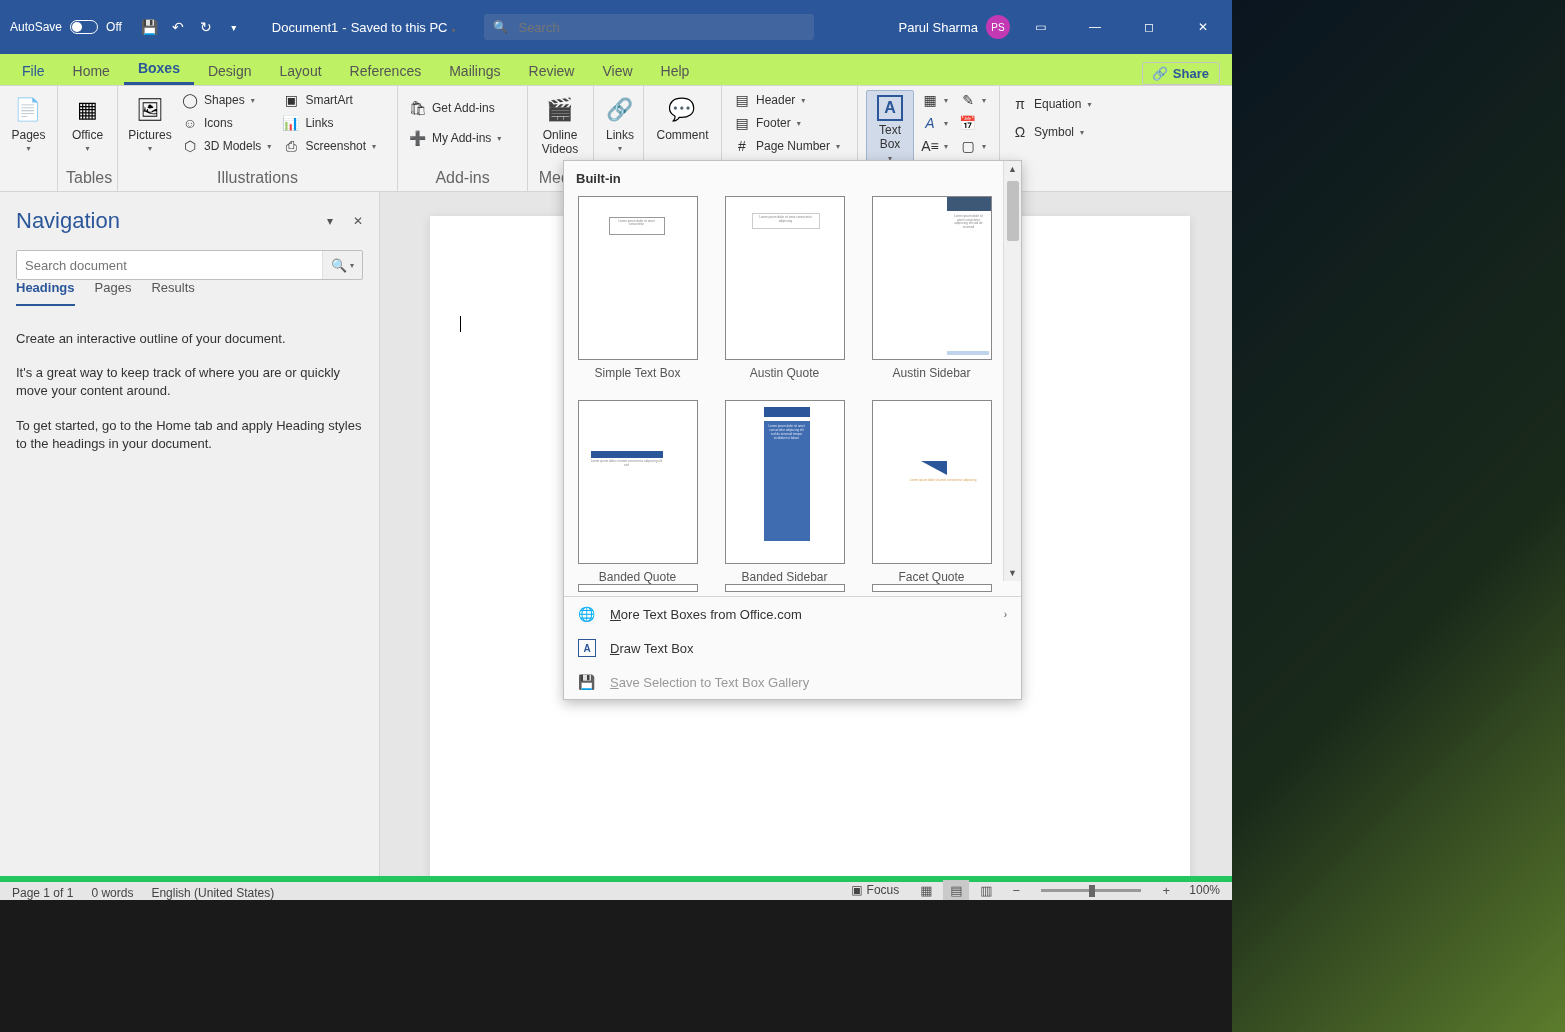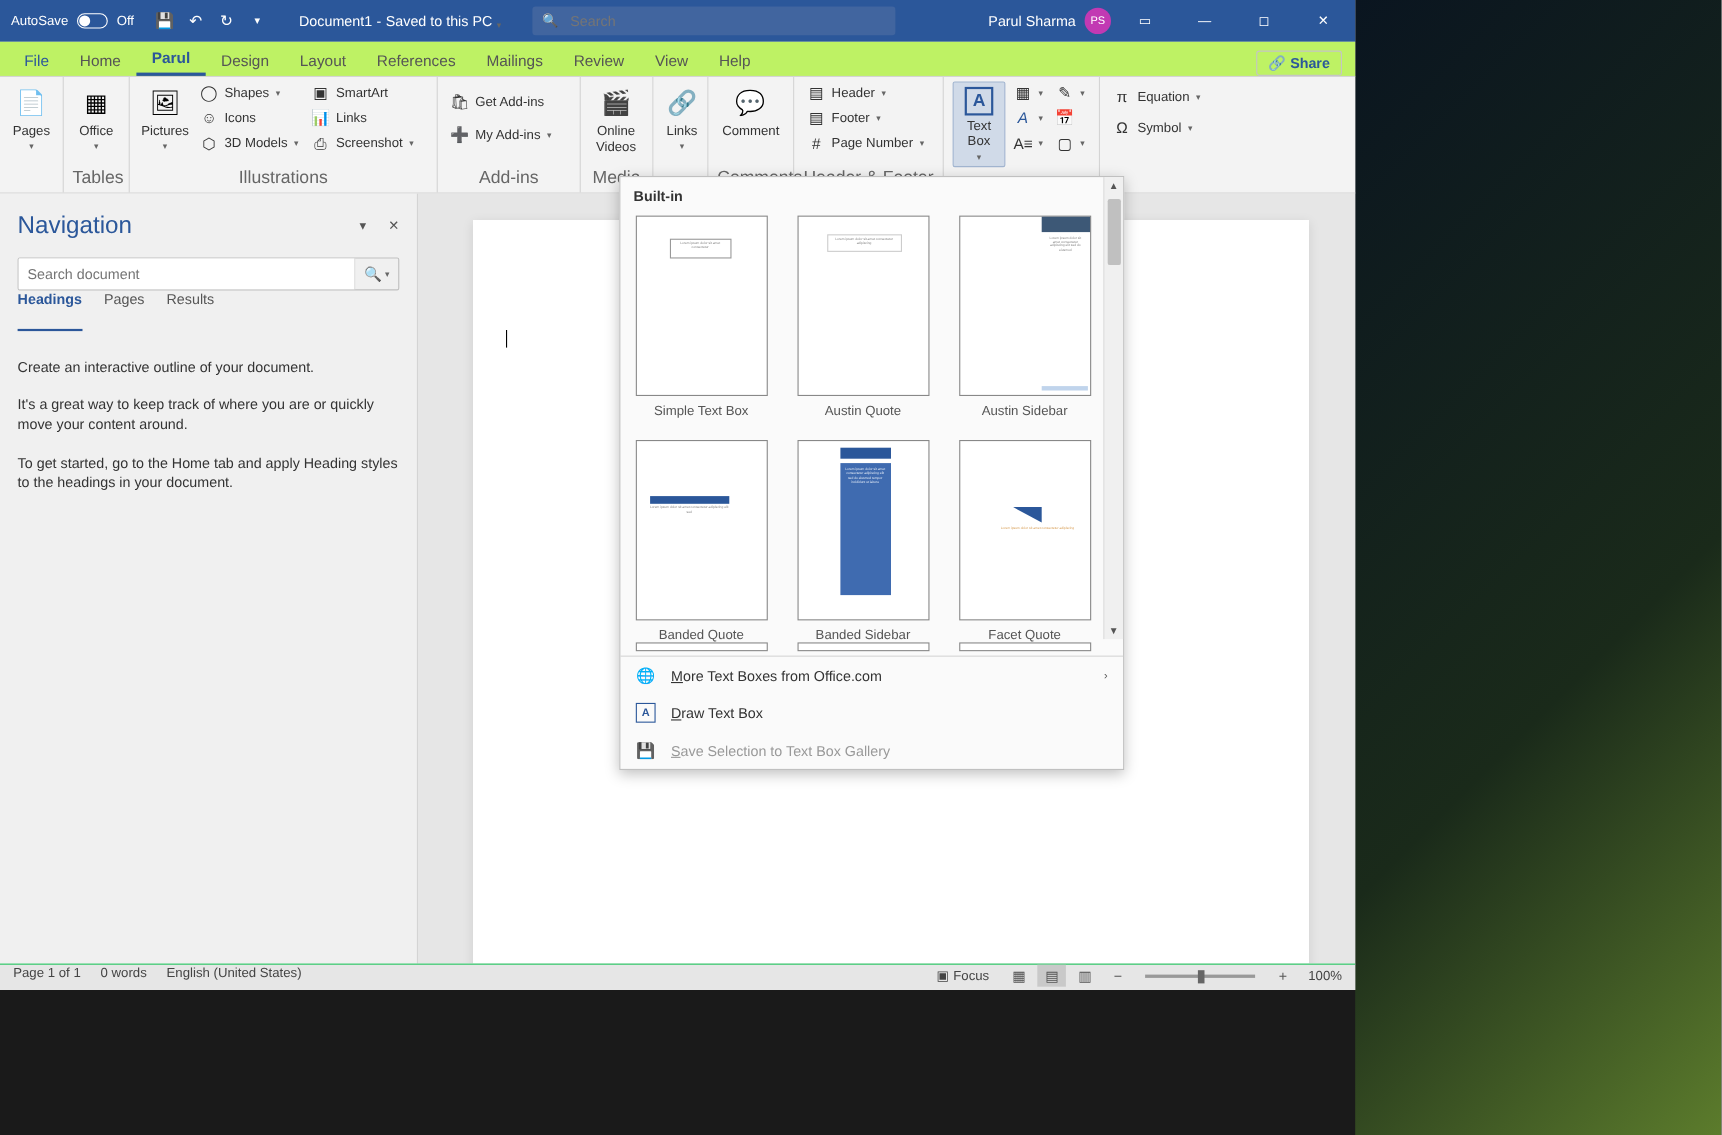--- a/index.html
+++ b/index.html
@@ -1,20 +1,20 @@
 <!DOCTYPE html>
 <html><head>
 <meta charset="utf-8">
 <style>
 * { margin: 0; padding: 0; box-sizing: border-box; font-family: 'Segoe UI', Tahoma, sans-serif; }
 body { width: 1565px; height: 1032px; background: #1a1a1a; overflow: hidden; position: relative; }
 .word-window { width: 1232px; height: 900px; background: #fff; position: relative; }
 
 
-.title-bar { height: 38px; background: #2b579a; display: flex; align-items: center; color: #fff; font-size: 12px; }
+.title-bar { height: 54px; background: #2b579a; display: flex; align-items: center; color: #fff; font-size: 12px; }
 .autosave { padding: 0 10px; display: flex; align-items: center; gap: 8px; }
 .toggle-off { width: 28px; height: 14px; border: 1px solid #fff; border-radius: 8px; position: relative; }
 .toggle-off::after { content: ''; width: 10px; height: 10px; background: #fff; border-radius: 50%; position: absolute; left: 1px; top: 1px; }
 .qat { display: flex; gap: 4px; padding: 0 6px; }
 .qat-btn { width: 24px; height: 24px; display: flex; align-items: center; justify-content: center; cursor: pointer; color: #fff; font-size: 14px; }
 .doc-title { flex: 0 0 auto; padding: 0 20px; font-size: 13px; display: flex; align-items: flex-end; gap: 4px; }
 .search-box { flex: 0 0 330px; height: 26px; background: #41659f; border-radius: 3px; display: flex; align-items: center; padding: 0 10px; gap: 10px; margin-left: 8px; }
 .search-box input { background: transparent; border: none; color: #b8c5dc; font-size: 13px; flex: 1; outline: none; }
 .title-right { margin-left: auto; display: flex; align-items: center; gap: 8px; padding-right: 6px; }
 .user-name { font-size: 13px; }
@@ -44,21 +44,21 @@
 
 
 .main { display: flex; height: 700px; }
 .nav-pane { width: 380px; background: #f0f0f0; border-right: 1px solid #d4d4d4; padding: 16px; }
 .nav-title { font-size: 22px; color: #2b579a; font-weight: 400; margin-bottom: 16px; display: flex; justify-content: space-between; align-items: center; }
 .nav-title-ctrls { display: flex; gap: 20px; font-size: 12px; color: #555; }
 .nav-search { display: flex; border: 1px solid #bfbfbf; border-radius: 2px; height: 30px; margin-bottom: 0; }
 .nav-search input { flex: 1; border: none; padding: 0 8px; font-size: 13px; outline: none; background: #fff; }
 .nav-search-btn { width: 40px; display: flex; align-items: center; justify-content: center; border-left: 1px solid #e0e0e0; cursor: pointer; font-size: 13px; color: #555; }
 .nav-tabs { display: flex; gap: 20px; font-size: 13px; margin-bottom: 24px; }
-.nav-tab { color: #555; cursor: pointer; padding-bottom: 20px; }
+.nav-tab { color: #555; cursor: pointer; padding-bottom: 9px; }
 .nav-tab.active { color: #2b579a; border-bottom: 2px solid #2b579a; font-weight: 600; }
 .nav-content p { font-size: 13px; color: #333; margin-bottom: 16px; line-height: 1.4; }
 
 .doc-area { flex: 1; background: #e6e6e6; padding: 24px 0 0 50px; overflow: hidden; }
 .page { width: 760px; height: 900px; background: #fff; box-shadow: 0 2px 10px rgba(0,0,0,0.1); padding: 100px 30px 30px 30px; position: relative; }
 .cursor { width: 1px; height: 16px; background: #000; }
 
 
 .gallery { position: absolute; top: 160px; right: 210px; width: 459px; background: #fafafa; border: 1px solid #c0c0c0; box-shadow: 0 4px 12px rgba(0,0,0,0.25); z-index: 100; }
 .gallery-header { font-size: 13px; font-weight: 700; padding: 10px 12px 6px; color: #333; }
@@ -89,21 +89,21 @@
 .th-banded-q .bar { height: 7px; background: #2b579a; margin-bottom: 2px; }
 .th-banded-q .txt { font-size: 3px; color: #888; line-height: 1.2; }
 .th-banded-s { position: absolute; top: 6px; left: 38px; width: 46px; height: 148px; }
 .th-banded-s .bar { height: 10px; background: #2b579a; }
 .th-banded-s .body { height: 120px; background: #3f6bb0; margin-top: 4px; font-size: 3px; color: #dce6f4; padding: 3px; }
 .th-facet { position: absolute; top: 60px; left: 24px; width: 80px; }
 .th-facet .tri { width: 0; height: 0; border-left: 26px solid transparent; border-top: 14px solid #2b579a; margin-left: auto; margin-right: 30px; }
 .th-facet .txt { font-size: 3px; color: #d9a15a; text-align: right; margin-top: 4px; line-height: 1.2; }
 
 
-.status-bar { position: absolute; bottom: 0; left: 0; width: 1232px; height: 24px; background: #e6e6e6; border-top: 1px solid #22c55e; display: flex; align-items: flex-start; font-size: 12px; color: #444; padding: 0 12px; gap: 18px; }
+.status-bar { position: absolute; bottom: 0; left: 0; width: 1232px; height: 24px; background: #e6e6e6; border-top: 6px solid #22c55e; display: flex; align-items: flex-end; font-size: 12px; color: #444; padding: 0 12px; gap: 18px; }
 .status-right { margin-left: auto; display: flex; align-items: center; gap: 4px; }
 .view-btn { width: 26px; height: 20px; display: flex; align-items: center; justify-content: center; cursor: pointer; font-size: 13px; color: #555; }
 .view-btn.active { background: #c9c9c9; }
 .zoom-slider { width: 100px; height: 3px; background: #999; position: relative; margin: 0 8px; }
 .zoom-thumb { width: 6px; height: 12px; background: #666; position: absolute; left: 48%; top: -4px; }
 
 
 .desktop-bg { position: absolute; top: 0; right: 0; width: 333px; height: 100%; background: linear-gradient(135deg, #0a1520 0%, #1a2a1a 60%, #5c7c2c 100%); z-index: -1; }
 </style>
 </head>
@@ -141,21 +141,21 @@
       <div class="win-btn">▭</div>
       <div class="win-btn">—</div>
       <div class="win-btn">◻</div>
       <div class="win-btn">✕</div>
     </div>
   </div>
 
   <div class="tab-row">
     <div class="tab file">File</div>
     <div class="tab">Home</div>
-    <div class="tab active">Parul</div>
+    <div class="tab active">Boxes</div>
     <div class="tab">Design</div>
     <div class="tab">Layout</div>
     <div class="tab">References</div>
     <div class="tab">Mailings</div>
     <div class="tab">Review</div>
     <div class="tab">View</div>
     <div class="tab">Help</div>
     <div class="share-btn">
       <span>🔗</span>
       <span>Share</span>

